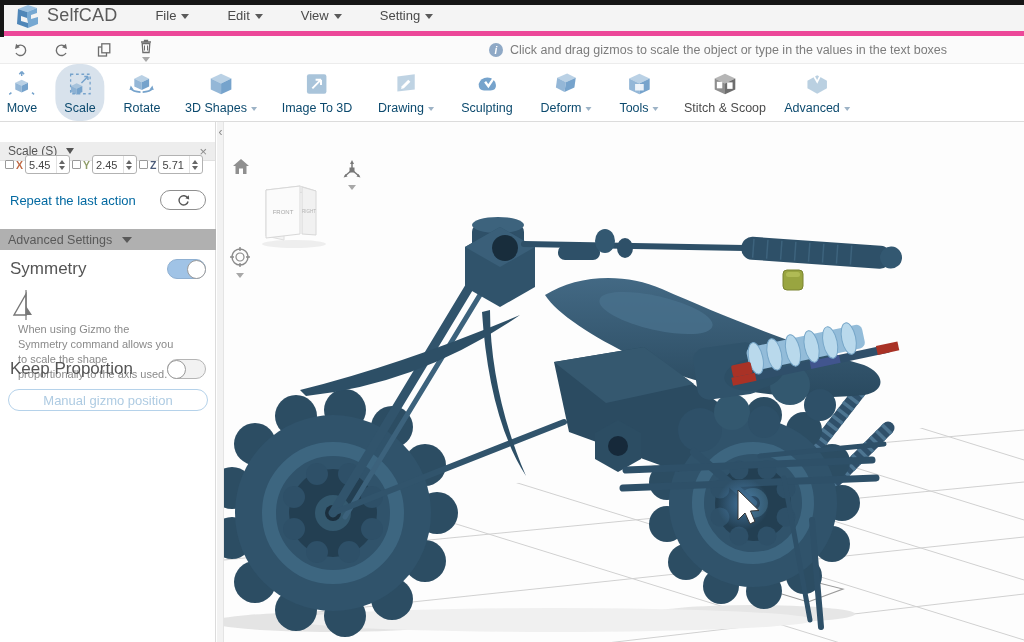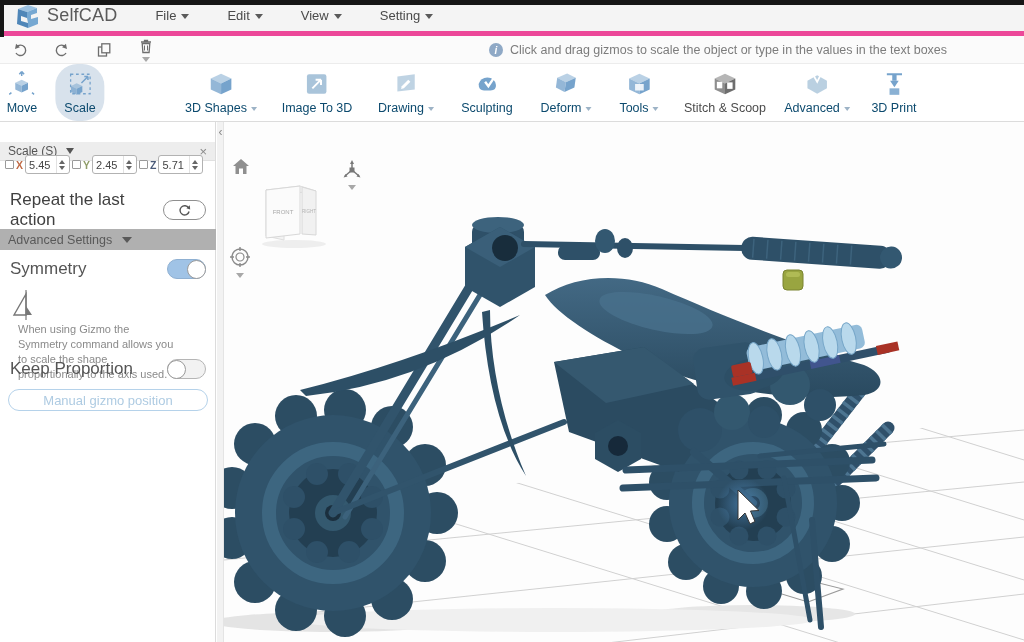--- a/index.html
+++ b/index.html
@@ -64,21 +64,21 @@
   .axis-input { width:30px; border:none; outline:none; font-size:11px; color:#444; padding-left:3px;
     font-family:"Liberation Sans",sans-serif; background:transparent;}
   .stepper { width:11px; height:100%; display:flex; flex-direction:column; align-items:center;
     justify-content:center; gap:2px; border-left:1px solid #e2e2e2; }
   .st-up { width:0;height:0;border-left:3px solid transparent;border-right:3px solid transparent;
     border-bottom:4px solid #666; }
   .st-dn { width:0;height:0;border-left:3px solid transparent;border-right:3px solid transparent;
     border-top:4px solid #666; }
   .repeat-row { position:absolute; top:68px; left:10px; width:196px; display:flex; align-items:center;
     justify-content:space-between; }
-  .repeat-label { font-size:17px; color:#404040; }
+  .repeat-label { font-size:13px; color:#0369a1; }
   .repeat-btn { width:46px; height:20px; border:1px solid #8f8f8f; border-radius:10px; background:#fff;
     display:flex; align-items:center; justify-content:center; cursor:pointer; }
   .adv-bar { position:absolute; top:107px; left:0; width:216px; height:21px; background:#b0b0b0;
     display:flex; align-items:center; padding-left:8px; font-size:12.5px; color:#595959; cursor:pointer; }
   .adv-caret { width:0;height:0;border-left:5px solid transparent;border-right:5px solid transparent;
     border-top:6.5px solid #595959; margin-left:10px; }
   .toggle-row { position:absolute; left:10px; width:196px; display:flex; align-items:center;
     justify-content:space-between; }
   .toggle-label { font-size:17px; color:#555; }
   .toggle { width:39px; height:20px; border-radius:11px; position:relative; cursor:pointer; }
@@ -196,20 +196,31 @@
     <svg class="tb-ico" viewBox="0 0 24 24">
       <rect x="3" y="3" width="18" height="18" fill="none" stroke="currentColor" stroke-width="1.2" stroke-dasharray="2.5 2.5"></rect>
       <use href="#cube" transform="translate(2,10) scale(0.55)"></use>
       <path d="M13,11 L19,5 M19,5 h-3.4 M19,5 v3.4" stroke="currentColor" stroke-width="1.4" fill="none"></path>
     </svg>
     <span class="tb-label">
         <span>Scale</span>
       </span>
   </div>
 
+  <div class="tb-item" style="left:142px">
+    <svg class="tb-ico" viewBox="0 0 24 24">
+      <use href="#cube" transform="translate(3.5,2) scale(0.72)"></use>
+      <path d="M2,16 a10,5 0 0 0 9,3.5 M22,16 a10,5 0 0 1 -9,3.5" fill="none" stroke="currentColor" stroke-width="1.6"></path>
+      <polygon points="2,13.4 0.8,17.6 4.6,17" fill="currentColor"></polygon>
+      <polygon points="22,13.4 23.2,17.6 19.4,17" fill="currentColor"></polygon>
+    </svg>
+    <span class="tb-label">
+        <span>Rotate</span>
+      </span>
+  </div>
 
   <div class="tb-item" style="left:221px">
     <svg class="tb-ico" viewBox="0 0 24 24">
         <use href="#cube"></use>
       </svg>
     <span class="tb-label">
         <span>3D Shapes</span>
         <span class="tb-caret"></span>
       </span>
   </div>
@@ -283,31 +294,20 @@
     <svg class="tb-ico" viewBox="0 0 24 24">
       <path d="M3,9 L12,4 L21,9 L21,16 L12,21 L3,16 z" fill="currentColor" opacity=".8"></path>
       <path d="M8,3 l4,7 4,-8" stroke="#fff" stroke-width="1.6" fill="none"></path>
     </svg>
     <span class="tb-label">
         <span>Advanced</span>
         <span class="tb-caret"></span>
       </span>
   </div>
 
-  <div class="tb-item" style="left:894px">
-    <svg class="tb-ico" viewBox="0 0 24 24">
-      <path d="M5,3 h14" stroke="currentColor" stroke-width="2"></path>
-      <rect x="10" y="3" width="4" height="6" fill="currentColor"></rect>
-      <polygon points="8,9 16,9 12,15" fill="currentColor"></polygon>
-      <rect x="7.5" y="16" width="9" height="6" fill="currentColor" opacity=".85"></rect>
-    </svg>
-    <span class="tb-label">
-        <span>3D Print</span>
-      </span>
-  </div>
 </div>
 
 <div class="panel">
   <div class="panel-header">
     <span>Scale (S)</span>
     <span class="ph-caret"></span>
     <span class="ph-close">×</span>
   </div>
 
   <div class="axes-row">

